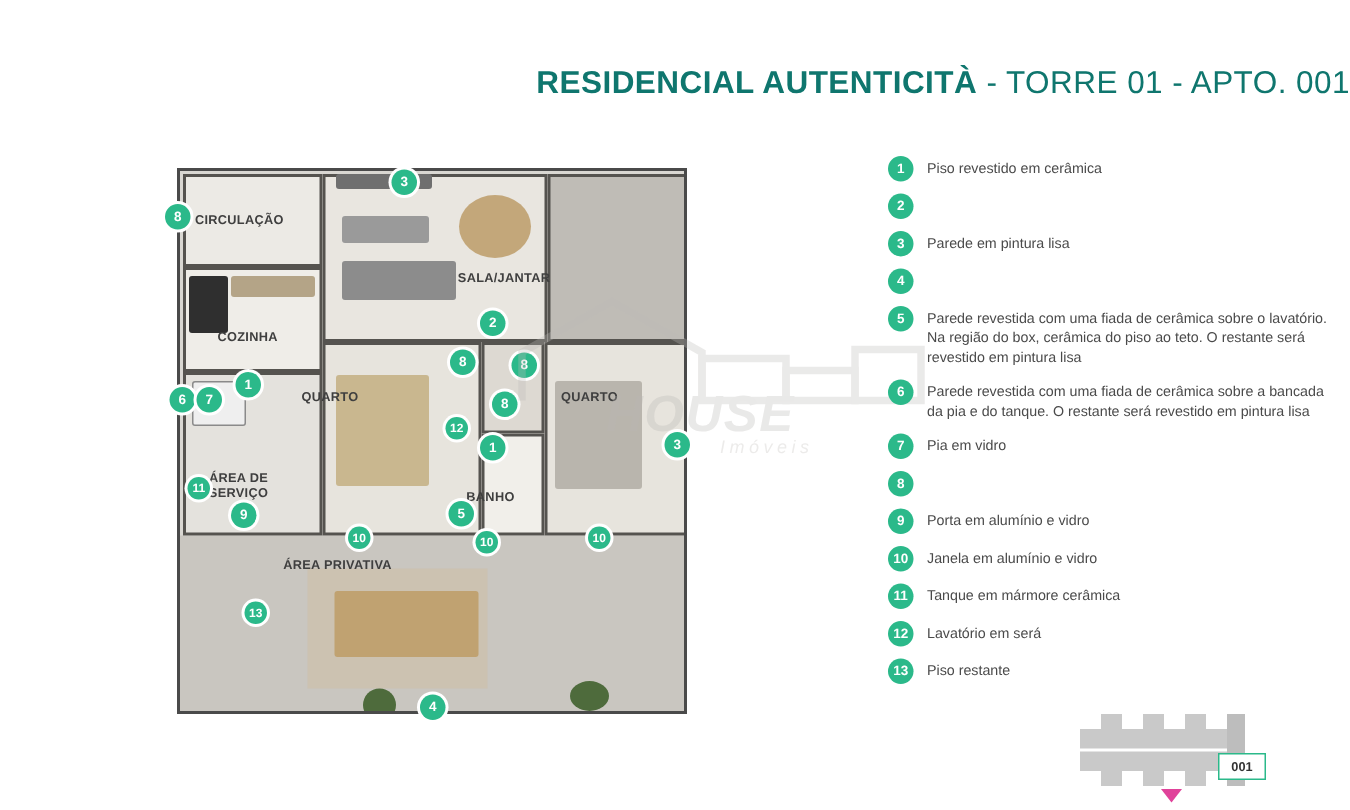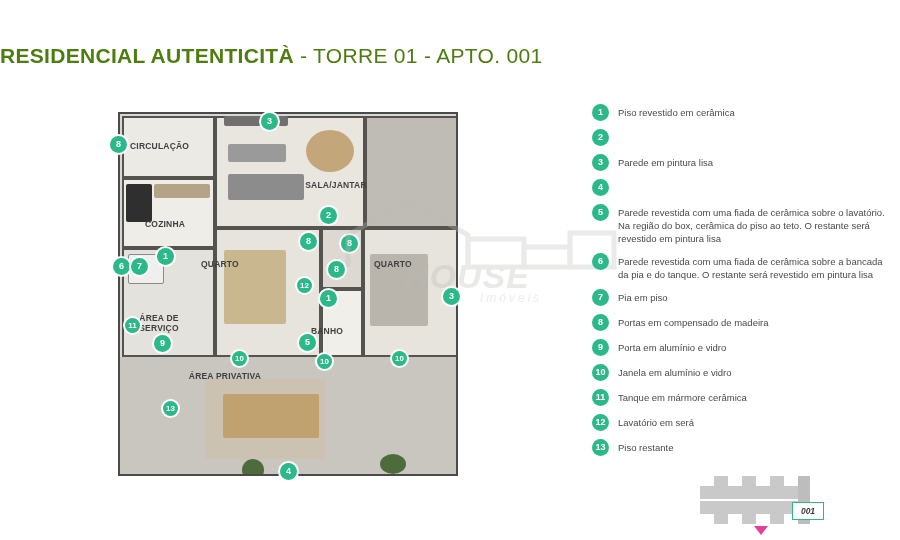--- a/index.html
+++ b/index.html
@@ -20,24 +20,24 @@
     width: 900px;
     height: 540px;
   }
 
   
   .title {
     position: absolute;
     top: 44px;
     left: 0;
     width: 900px;
-    text-align: left;
+    text-align: right;
     font-size: 21px;
     letter-spacing: .3px;
-    color: #4d7c0f;
+    color: #0f766e;
   }
   .title .strong { font-weight: bold; }
   .title .light { font-weight: normal; }
 
   
   .plan {
     position: absolute;
     left: 118px;
     top: 112px;
     width: 340px;
@@ -172,25 +172,24 @@
     left: 150px;
     top: 96px;
     font-size: 12px;
     color: #c2bfbb;
     letter-spacing: 3px;
   }
 
   
   .keyplan {
     position: absolute;
-    left: 694px;
+    left: 714px;
     top: 474px;
     width: 150px;
     height: 58px;
-    font-style: italic;
   }
   .kp-block { position: absolute; background: #c9c9c9; }
   .kp-b1 { left: 6px;  top: 12px; width: 110px; height: 13px; }
   .kp-b2 { left: 6px;  top: 27px; width: 110px; height: 13px; }
   .kp-b3 { left: 20px; top: 2px;  width: 14px;  height: 10px; }
   .kp-b4 { left: 48px; top: 2px;  width: 14px;  height: 10px; }
   .kp-b5 { left: 76px; top: 2px;  width: 14px;  height: 10px; }
   .kp-b6 { left: 20px; top: 40px; width: 14px;  height: 10px; }
   .kp-b7 { left: 48px; top: 40px; width: 14px;  height: 10px; }
   .kp-b8 { left: 76px; top: 40px; width: 14px;  height: 10px; }
@@ -316,25 +315,24 @@
       <div class="legend-item">
         <div class="legend-bullet">5</div>
         <div class="legend-text">Parede revestida com uma fiada de cerâmica sobre o lavatório. Na região do box, cerâmica do piso ao teto. O restante será revestido em pintura lisa</div>
       </div>
       <div class="legend-item">
         <div class="legend-bullet">6</div>
         <div class="legend-text">Parede revestida com uma fiada de cerâmica sobre a bancada da pia e do tanque. O restante será revestido em pintura lisa</div>
       </div>
       <div class="legend-item">
         <div class="legend-bullet">7</div>
-        <div class="legend-text">Pia em piso</div>
+        <div class="legend-text">Pia em vidro</div>
       </div>
       <div class="legend-item">
         <div class="legend-bullet">8</div>
-        <div class="legend-text">Portas em compensado de madeira</div>
       </div>
       <div class="legend-item">
         <div class="legend-bullet">9</div>
         <div class="legend-text">Porta em alumínio e vidro</div>
       </div>
       <div class="legend-item">
         <div class="legend-bullet">10</div>
         <div class="legend-text">Janela em alumínio e vidro</div>
       </div>
       <div class="legend-item">

